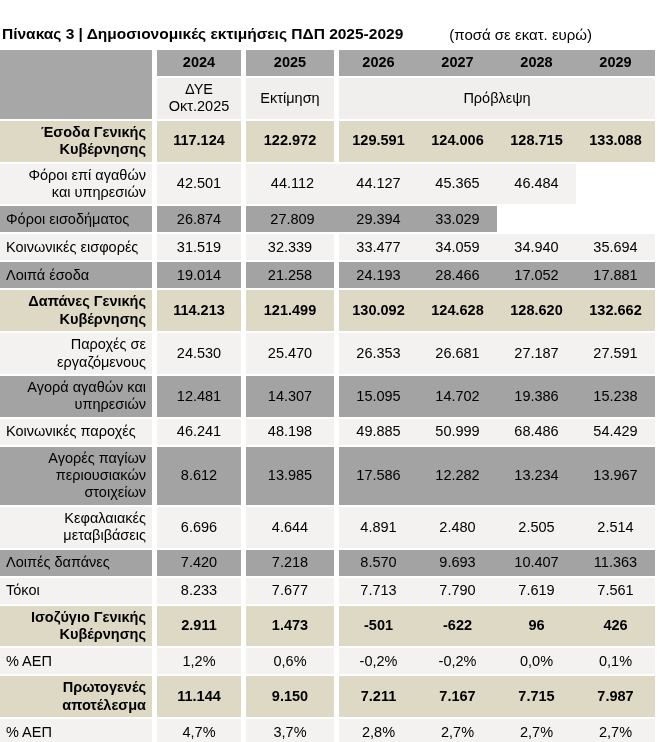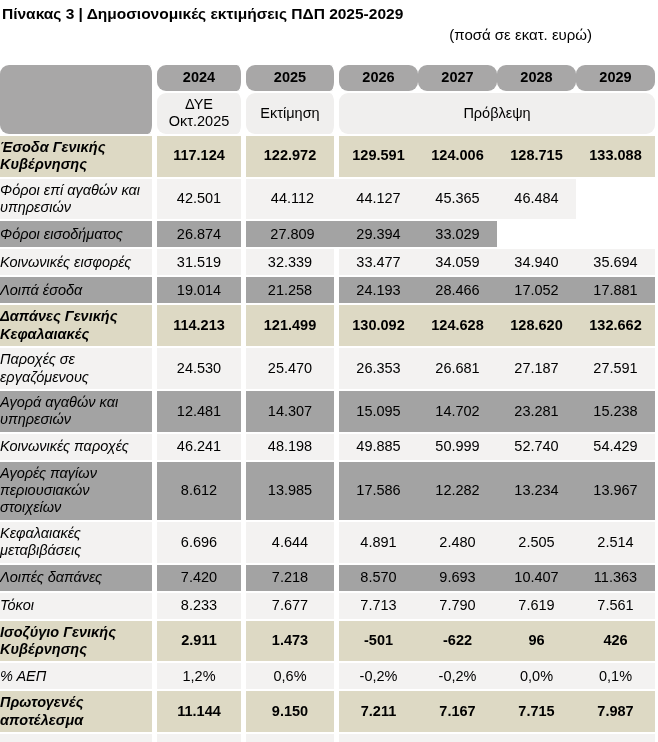--- a/index.html
+++ b/index.html
@@ -4,57 +4,57 @@
 <style>
   html,body { margin:0; padding:0; background:#ffffff; }
   body {
     width:658px; height:742px; overflow:hidden;
     font-family:"Liberation Sans", sans-serif;
     color:#000;
   }
   .page { width:658px; }
 
   
-  .title-bar { display:flex; align-items:flex-start; padding:5px 2px 22px 2px; }
+  .title-bar { display:flex; align-items:flex-end; padding:5px 2px 7px 2px; }
   .title { font-size:15.5px; font-weight:bold; letter-spacing:0; }
   .unit-note { font-size:15px; margin-left:46px;margin-top:21px; }
 
   
   .grid-row {
     display:grid;
     grid-template-columns:157px 89px 93px 79px 79px 79px 79px;
     margin-bottom:2px;
   }
   .cell {
     box-sizing:border-box;
     display:flex; align-items:center; justify-content:center;
     text-align:center;
     font-size:14.5px; line-height:1.2;
     padding:3px 2px;
     min-height:26px;
   }
   .gapR { border-right:5px solid #ffffff; }   
-  .label-cell { justify-content:flex-start; text-align:left; padding-left:0; padding-right:6px;font-style:italic; }
+  .label-cell { justify-content:flex-start; text-align:right; padding-left:6px; padding-right:6px; }
 
   
   .bg-hdr   { background:#a8a7a7; font-weight:bold; }
   .bg-sub   { background:#f0efee; }
   .bg-light { background:#f3f2f1; }
   .bg-dark  { background:#a3a3a3; }
   .bg-total { background:#ddd9c4; font-weight:bold; }
 
   
   .header-grid {
     display:grid;
     grid-template-columns:157px 89px 93px 79px 79px 79px 79px;
     grid-template-rows:26px auto;
     row-gap:2px;
     margin-bottom:2px;
   }
-  .header-grid .cell { min-height:0;border-radius:9px; }
+  .header-grid .cell { min-height:0; }
   .hdr-label { grid-row:1 / 3; }
   .hdr-year  { font-size:14.5px; }
   .sub-forecast { grid-column:4 / 8; }
   .sub-cell { min-height:33px; }
 
   
   .bottom-bar {
     height:5px; background:#5b87b5;
     border-top:2px solid #1f4e79;
     margin-top:1px;
@@ -128,21 +128,21 @@
     <div class="cell label-cell gapR bg-dark">Λοιπά έσοδα</div>
     <div class="cell gapR bg-dark">19.014</div>
     <div class="cell gapR bg-dark">21.258</div>
     <div class="cell bg-dark">24.193</div>
     <div class="cell bg-dark">28.466</div>
     <div class="cell bg-dark">17.052</div>
     <div class="cell bg-dark">17.881</div>
   </div>
 
   <div class="grid-row">
-    <div class="cell label-cell gapR bg-total">Δαπάνες Γενικής Κεφαλαιακές</div>
+    <div class="cell label-cell gapR bg-total">Δαπάνες Γενικής Κυβέρνησης</div>
     <div class="cell gapR bg-total">114.213</div>
     <div class="cell gapR bg-total">121.499</div>
     <div class="cell bg-total">130.092</div>
     <div class="cell bg-total">124.628</div>
     <div class="cell bg-total">128.620</div>
     <div class="cell bg-total">132.662</div>
   </div>
 
   <div class="grid-row">
     <div class="cell label-cell gapR bg-light">Παροχές σε εργαζόμενους</div>
@@ -153,31 +153,31 @@
     <div class="cell bg-light">27.187</div>
     <div class="cell bg-light">27.591</div>
   </div>
 
   <div class="grid-row">
     <div class="cell label-cell gapR bg-dark">Αγορά αγαθών και υπηρεσιών</div>
     <div class="cell gapR bg-dark">12.481</div>
     <div class="cell gapR bg-dark">14.307</div>
     <div class="cell bg-dark">15.095</div>
     <div class="cell bg-dark">14.702</div>
-    <div class="cell bg-dark">23.281</div>
+    <div class="cell bg-dark">19.386</div>
     <div class="cell bg-dark">15.238</div>
   </div>
 
   <div class="grid-row">
     <div class="cell label-cell gapR bg-light">Κοινωνικές παροχές</div>
     <div class="cell gapR bg-light">46.241</div>
     <div class="cell gapR bg-light">48.198</div>
     <div class="cell bg-light">49.885</div>
     <div class="cell bg-light">50.999</div>
-    <div class="cell bg-light">52.740</div>
+    <div class="cell bg-light">68.486</div>
     <div class="cell bg-light">54.429</div>
   </div>
 
   <div class="grid-row">
     <div class="cell label-cell gapR bg-dark">Αγορές παγίων περιουσιακών στοιχείων</div>
     <div class="cell gapR bg-dark">8.612</div>
     <div class="cell gapR bg-dark">13.985</div>
     <div class="cell bg-dark">17.586</div>
     <div class="cell bg-dark">12.282</div>
     <div class="cell bg-dark">13.234</div>

